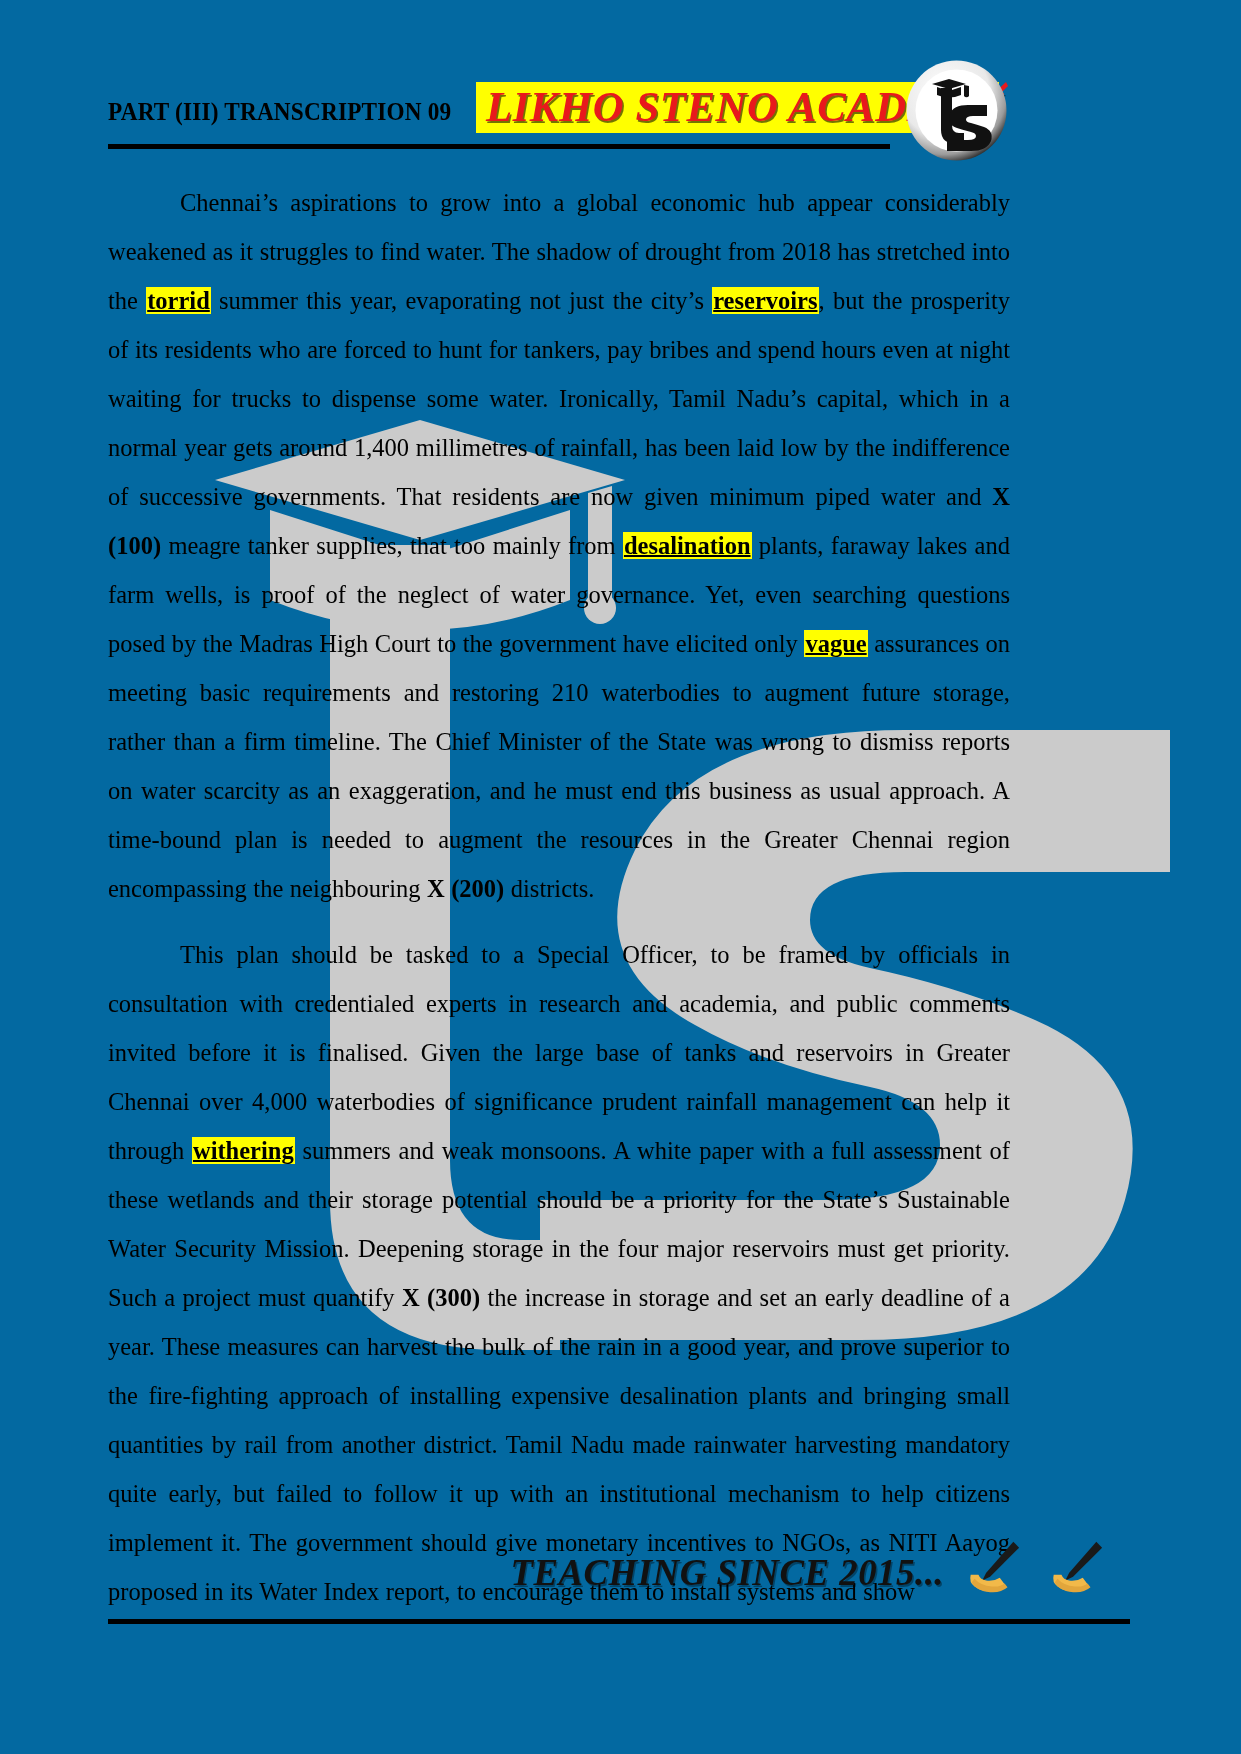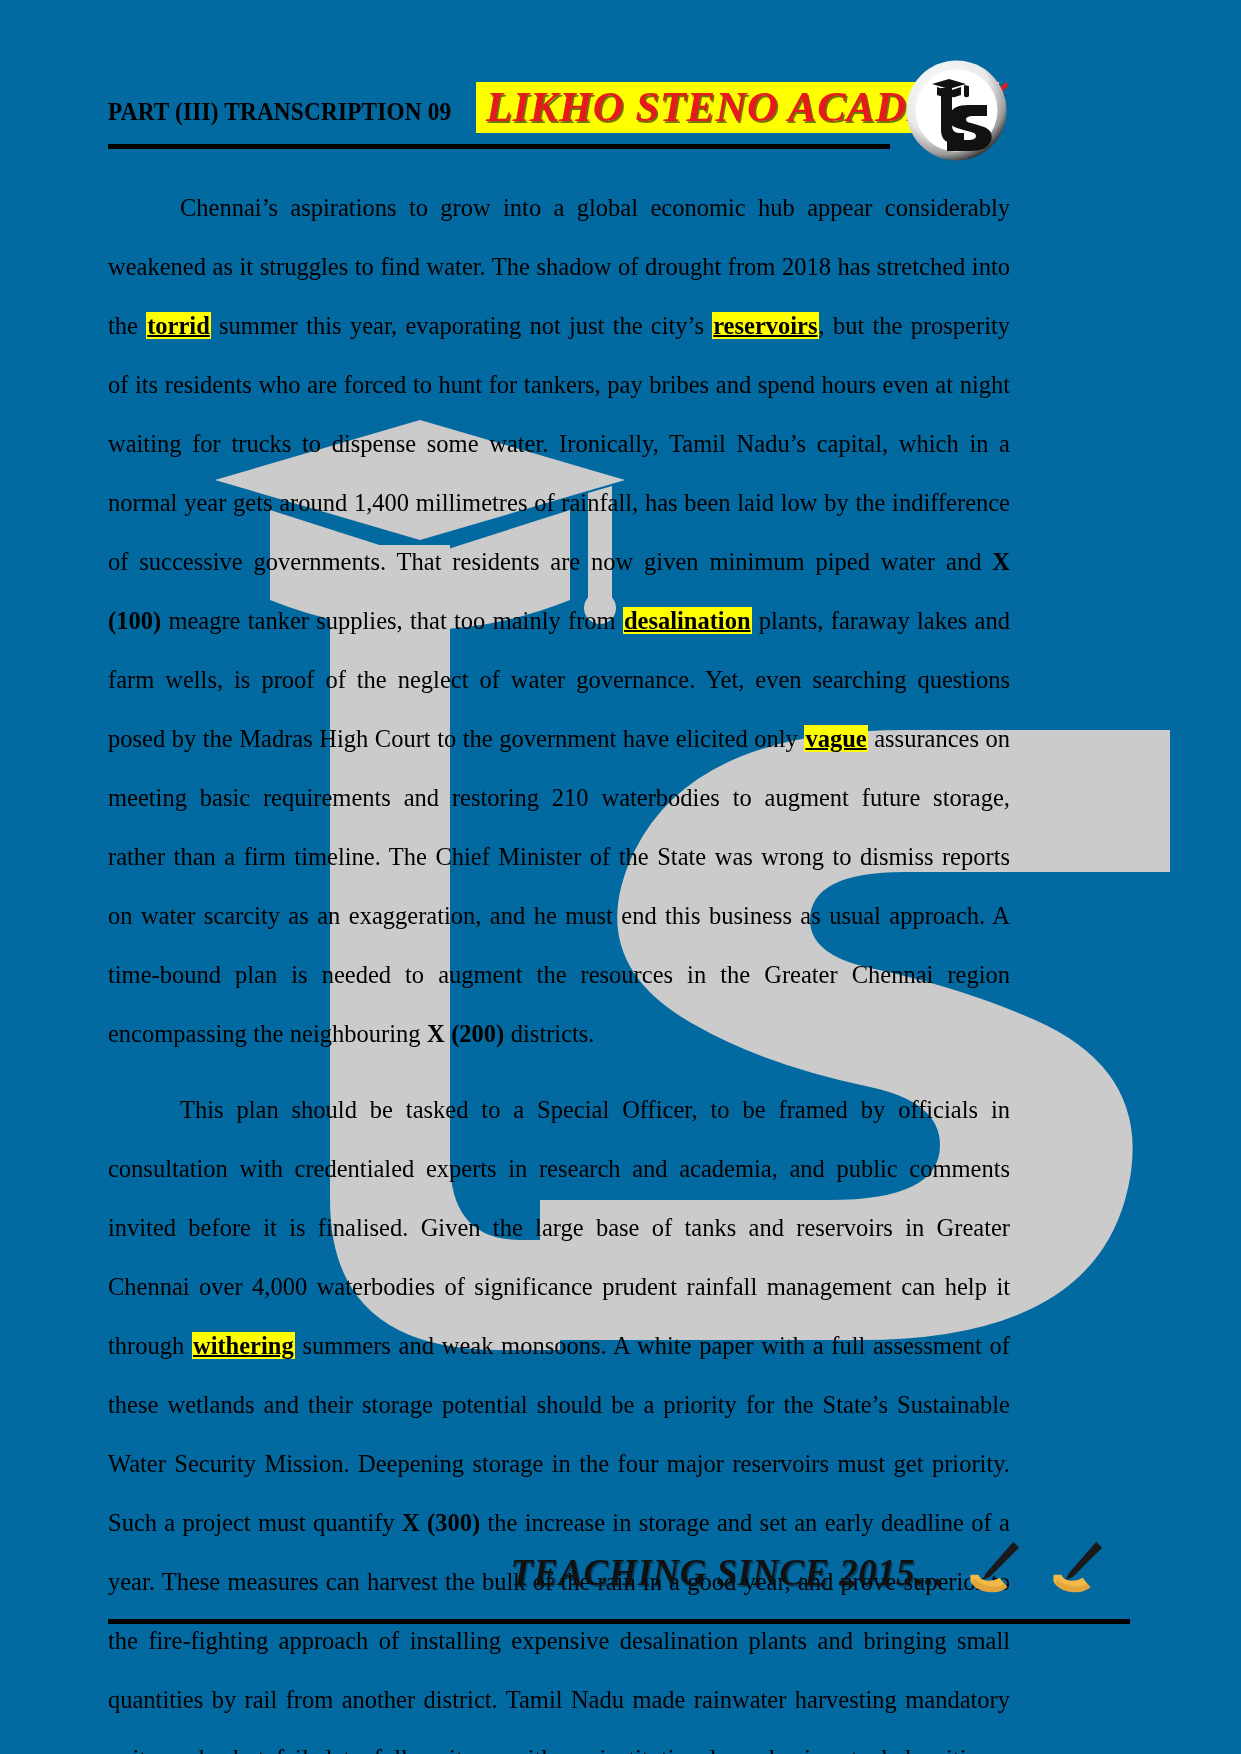--- a/index.html
+++ b/index.html
@@ -104,21 +104,21 @@
     position: absolute;
     left: 108px;
     top: 178px;
     width: 902px;
     z-index: 2;
   }
   p.para {
     margin: 0 0 17px 0;
     padding: 0;
     font-size: 24.5px;
-    line-height: 59px;
+    line-height: 49px;
     text-align: justify;
     text-justify: inter-word;
     text-indent: 72px;
     color: #000000;
     word-spacing: 0.4px;
   }
   p.para:last-child { margin-bottom: 0; }
 
   .hl {
     background: #ffff00;

